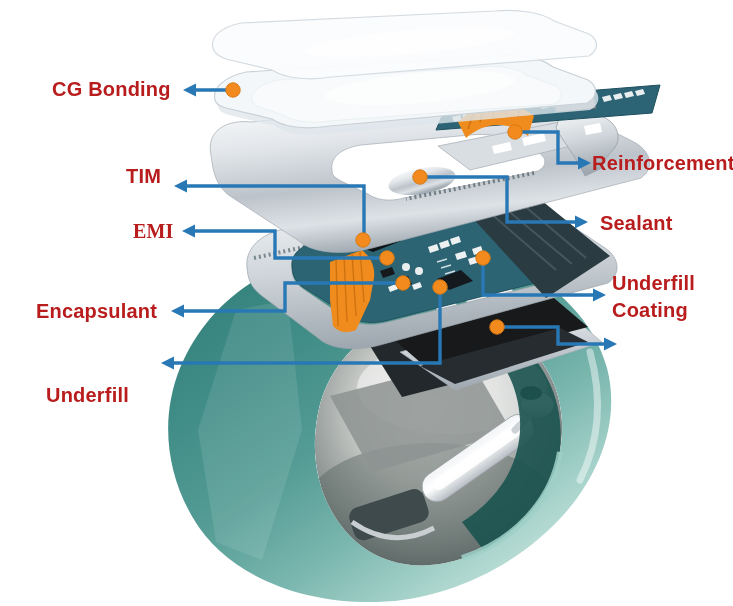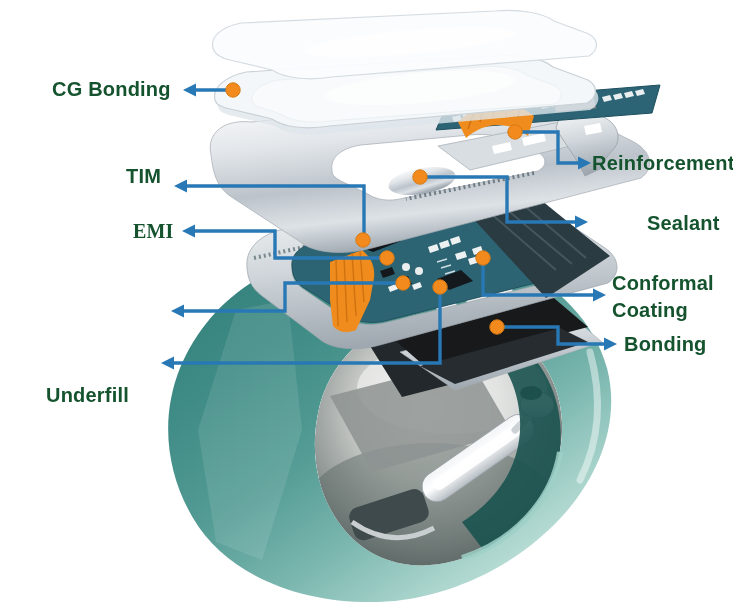--- a/index.html
+++ b/index.html
@@ -2,21 +2,21 @@
 <html><head>
 <meta charset="utf-8">
 <style>
   html,body{margin:0;padding:0;background:#ffffff;}
   .stage{
     position:relative;width:733px;height:606px;background:#ffffff;
     overflow:hidden;font-family:"Liberation Sans",sans-serif;
   }
   .art{position:absolute;left:0;top:0;}
   .label{
-    position:absolute;color:#14532d;font-size:20px;font-weight:600;
+    position:absolute;color:#b91c1c;font-size:20px;font-weight:600;
     line-height:24px;white-space:nowrap;letter-spacing:.2px;
   }
   .label.wrap{white-space:normal;width:110px;line-height:27px;}
 </style>
 </head>
 <body>
 
 <div class="stage">
 
 <svg class="art" width="733" height="606" viewBox="0 0 733 606">
@@ -263,19 +263,19 @@
     <circle cx="515" cy="132" r="7.2"></circle>
     <circle cx="420" cy="177" r="7.2"></circle>
     <circle cx="483" cy="258" r="7.2"></circle>
     <circle cx="497" cy="327" r="7.2"></circle>
   </g>
 </svg>
 
 <div class="label" style="left:52px;top:77px;">CG Bonding</div>
 <div class="label" style="left:126px;top:164px;">TIM</div>
 <div class="label" style="left:133px;top:219px;font-family:Liberation Serif, serif;">EMI</div>
+<div class="label" style="left:36px;top:299px;">Encapsulant</div>
 <div class="label" style="left:46px;top:351px;margin-top:32px;">Underfill</div>
 <div class="label" style="left:592px;top:151px;">Reinforcement</div>
-<div class="label" style="left:600px;top:211px;margin-left:47px;">Sealant</div>
-<div class="label wrap" style="left:612px;top:270px;">Conformal Coating</div>
-<div class="label" style="left:624px;top:332px;">Bonding</div>
+<div class="label" style="left:600px;top:211px;">Sealant</div>
+<div class="label wrap" style="left:612px;top:270px;">Underfill Coating</div>
 
 </div>
 
 </body></html>

